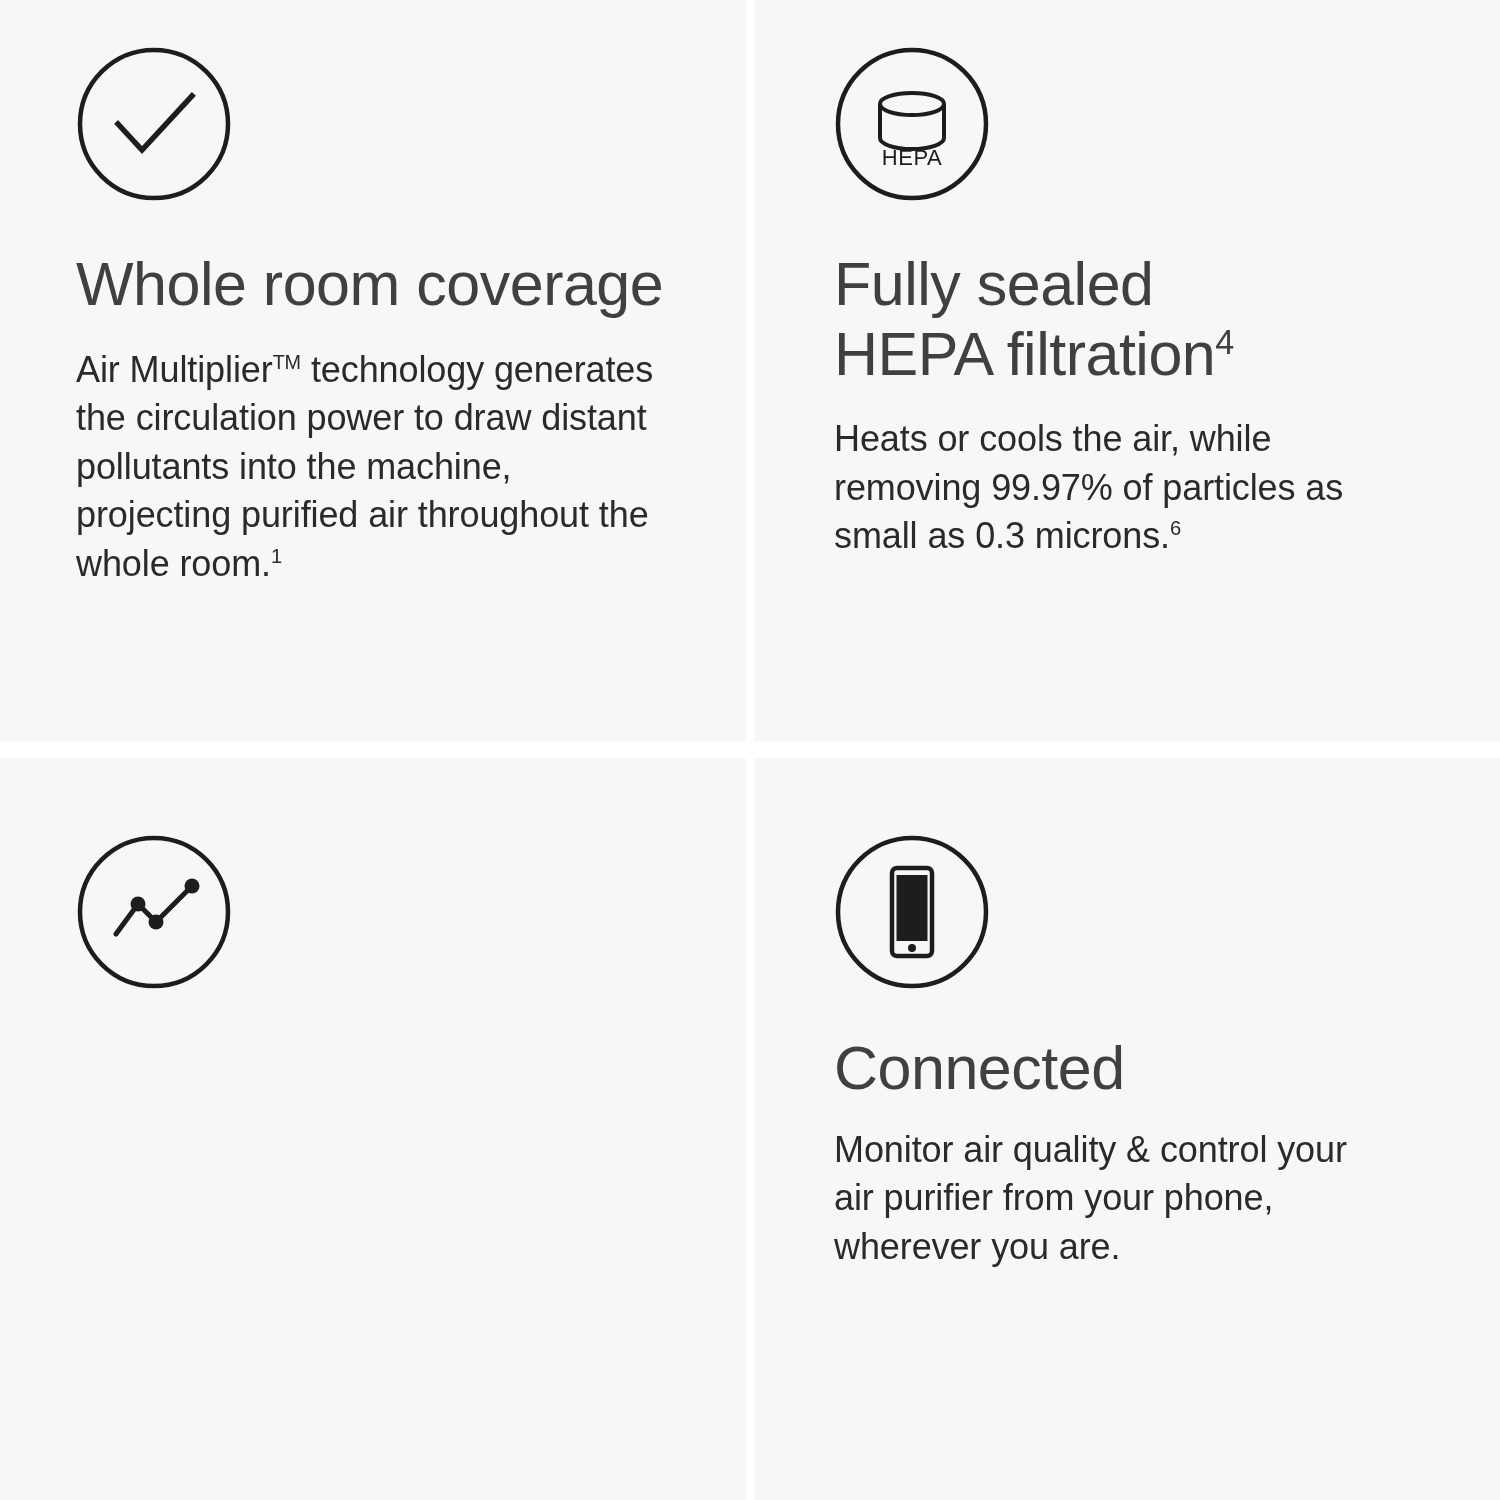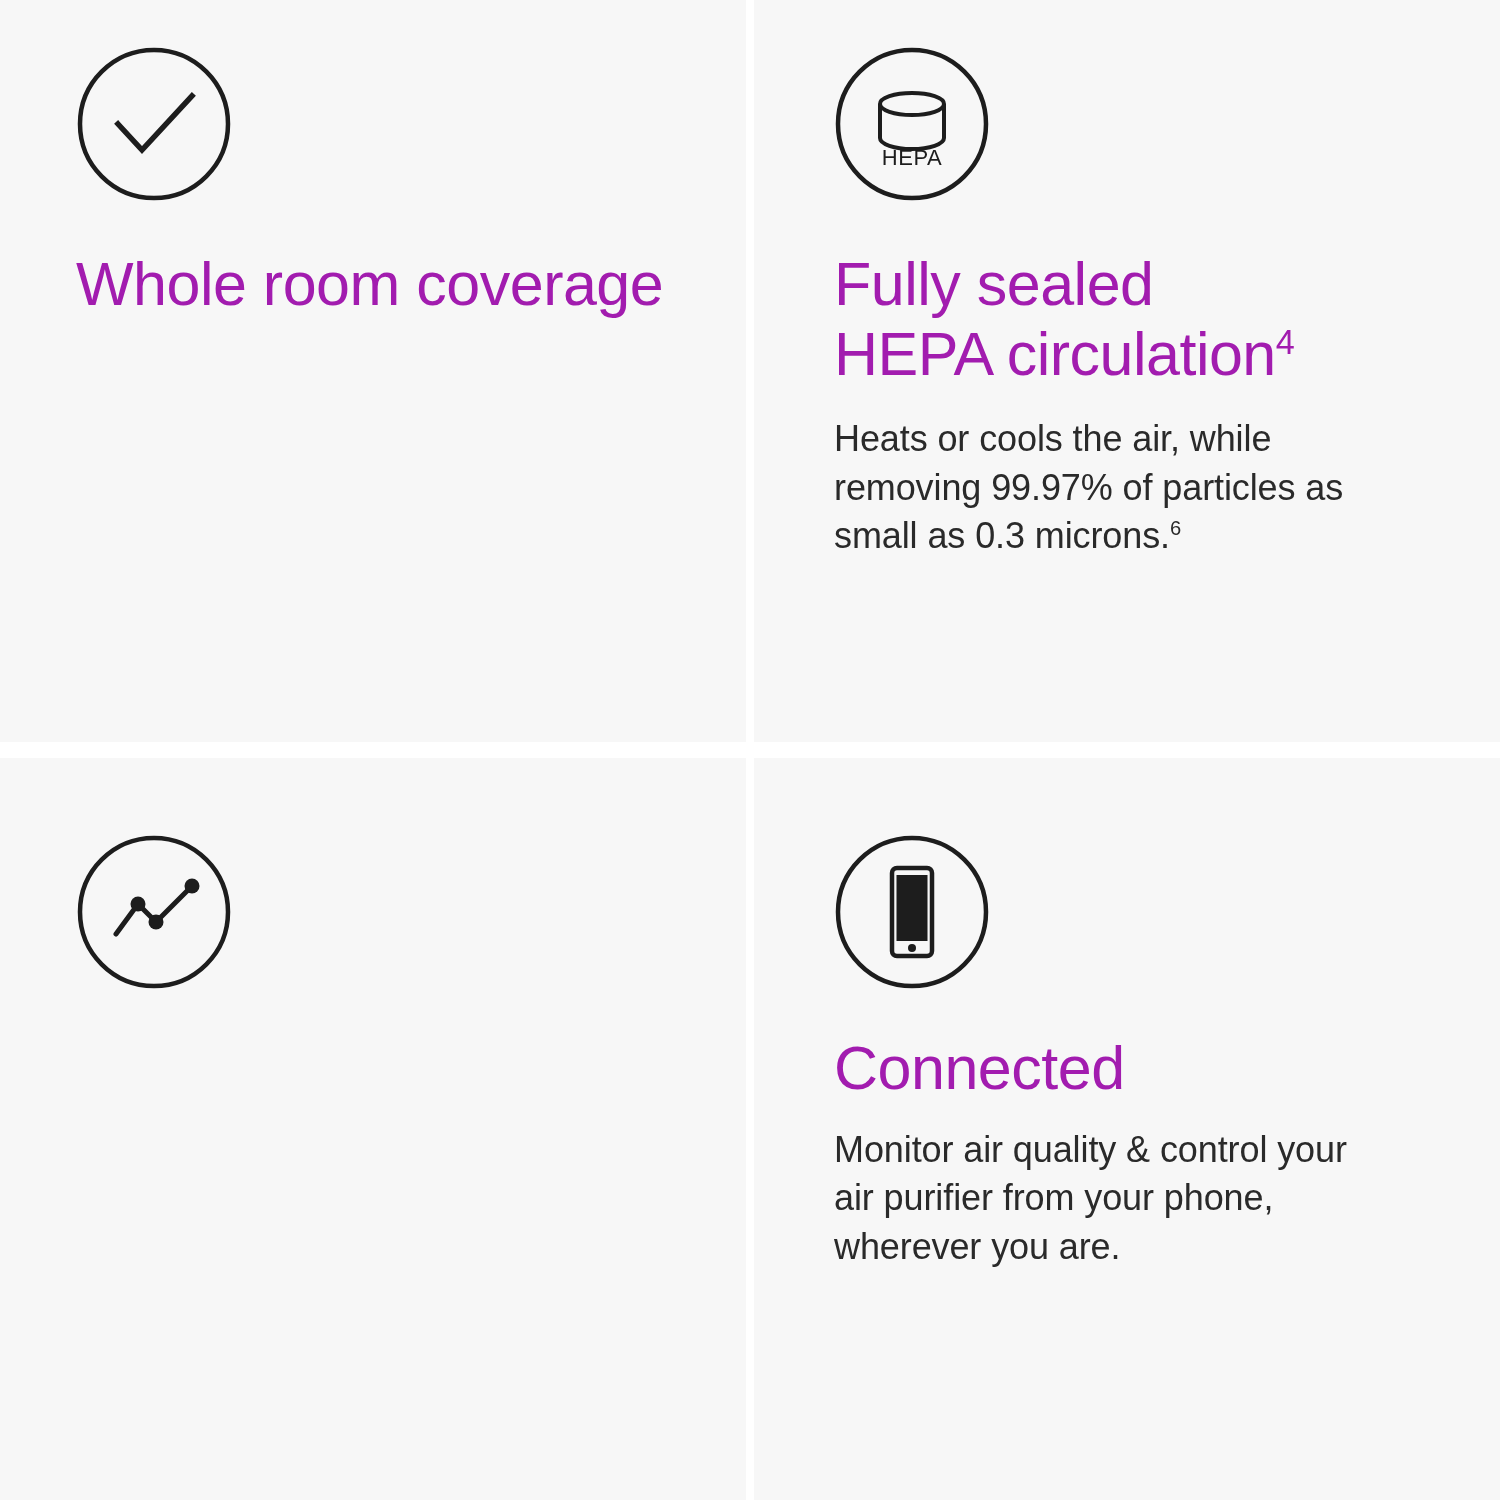--- a/index.html
+++ b/index.html
@@ -45,21 +45,21 @@
     display: block;
   }
 
   .icon-wrap svg { display: block; }
 
   h2.headline {
     font-size: 61px;
     line-height: 1.14;
     font-weight: 400;
     letter-spacing: -0.5px;
-    color: #a21caf;
+    color: #404040;
     margin-top: 48px;
     max-width: 620px;
   }
 
   .cell-q3 h2.headline { margin-top: 44px; }
   .cell-q4 h2.headline { margin-top: 44px; }
 
   p.body {
     font-size: 36px;
     line-height: 1.35;
@@ -94,39 +94,40 @@
     <div class="cell-inner">
       <div class="icon-wrap">
         <svg width="156" height="156" viewBox="0 0 156 156" fill="none">
           <circle cx="78" cy="78" r="74" stroke="#1d1d1d" stroke-width="4.5" fill="none"></circle>
           <path d="M42 78 L66 104 L116 50" stroke="#1d1d1d" stroke-width="5.5" fill="none" stroke-linecap="square" stroke-linejoin="miter"></path>
         </svg>
       </div>
 
       <h2 class="headline">Whole room coverage</h2>
 
+      <p class="body"><span>Air Multiplier</span><span class="tm">TM</span><span> technology generates the circulation power to draw distant pollutants into the machine, projecting purified air throughout the whole room.</span><sup>1</sup></p>
     </div>
   </div>
 
   <div class="gap-col"></div>
 
   <div class="cell cell-q2">
     <div class="cell-inner">
       <div class="icon-wrap">
         <svg width="156" height="156" viewBox="0 0 156 156" fill="none">
           <circle cx="78" cy="78" r="74" stroke="#1d1d1d" stroke-width="4.5" fill="none"></circle>
           <ellipse cx="78" cy="58" rx="32" ry="11" stroke="#1d1d1d" stroke-width="4" fill="none"></ellipse>
           <path d="M46 58 L46 92" stroke="#1d1d1d" stroke-width="4" fill="none"></path>
           <path d="M110 58 L110 92" stroke="#1d1d1d" stroke-width="4" fill="none"></path>
           <path d="M46 92 A32 11 0 0 0 110 92" stroke="#1d1d1d" stroke-width="4" fill="none"></path>
           <text x="78" y="119" text-anchor="middle" font-family="Liberation Sans, sans-serif" font-size="22" letter-spacing="0.5" fill="#1d1d1d">HEPA</text>
         </svg>
       </div>
 
-      <h2 class="headline"><span>Fully sealed</span><br><span>HEPA circulation</span><sup>4</sup></h2>
+      <h2 class="headline"><span>Fully sealed</span><br><span>HEPA filtration</span><sup>4</sup></h2>
 
       <p class="body"><span>Heats or cools the air, while removing 99.97% of particles as small as 0.3 microns.</span><sup>6</sup></p>
     </div>
   </div>
 
   <div class="gap-row"></div>
   <div class="gap-row"></div>
   <div class="gap-row"></div>
 
   <div class="cell cell-q3">

